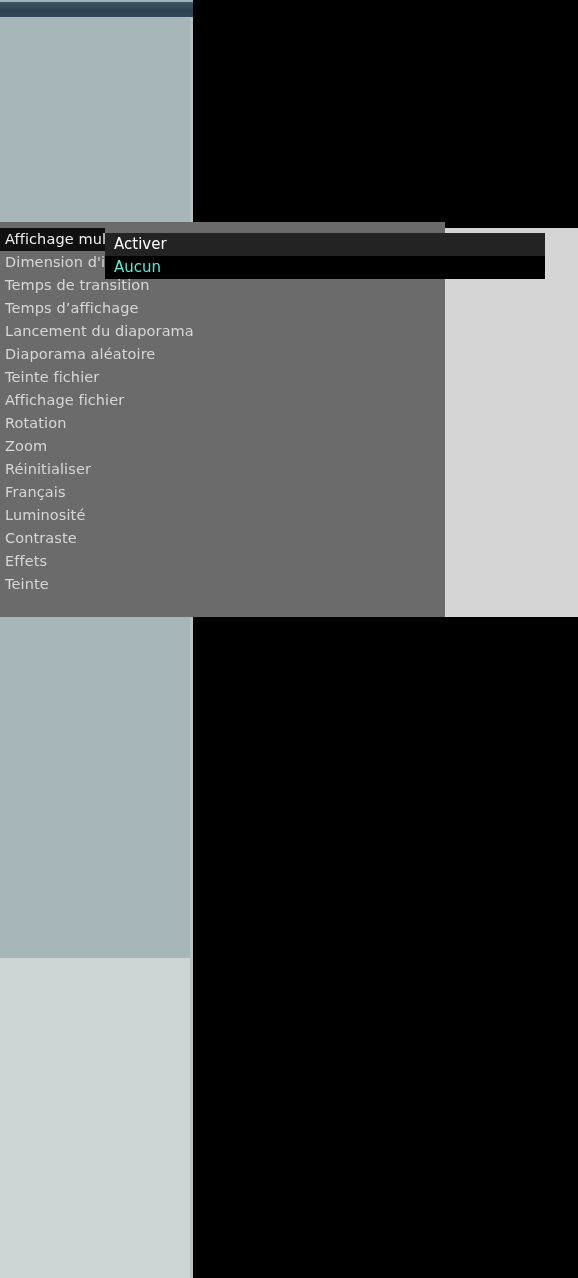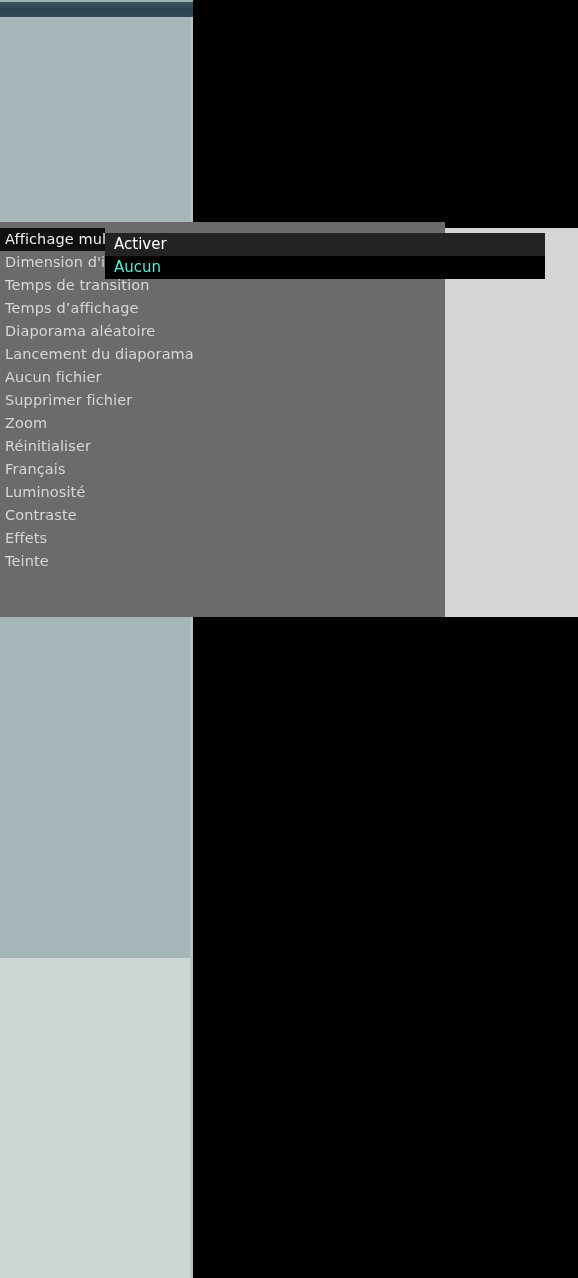--- a/index.html
+++ b/index.html
@@ -172,30 +172,33 @@
   <div class="menu-row">
     <span>Dimension d'image</span>
   </div>
   <div class="menu-row">
     <span>Temps de transition</span>
   </div>
   <div class="menu-row">
     <span>Temps d’affichage</span>
   </div>
   <div class="menu-row">
+    <span>Lancement du diaporama</span>
+  </div>
+  <div class="menu-row">
     <span>Diaporama aléatoire</span>
   </div>
   <div class="menu-row">
-    <span>Lancement du diaporama</span>
-  </div>
-  <div class="menu-row">
-    <span>Aucun fichier</span>
-  </div>
-  <div class="menu-row">
-    <span>Supprimer fichier</span>
+    <span>Teinte fichier</span>
+  </div>
+  <div class="menu-row">
+    <span>Affichage fichier</span>
+  </div>
+  <div class="menu-row">
+    <span>Rotation</span>
   </div>
   <div class="menu-row">
     <span>Zoom</span>
   </div>
   <div class="menu-row">
     <span>Réinitialiser</span>
   </div>
   <div class="menu-row">
     <span>Français</span>
   </div>

